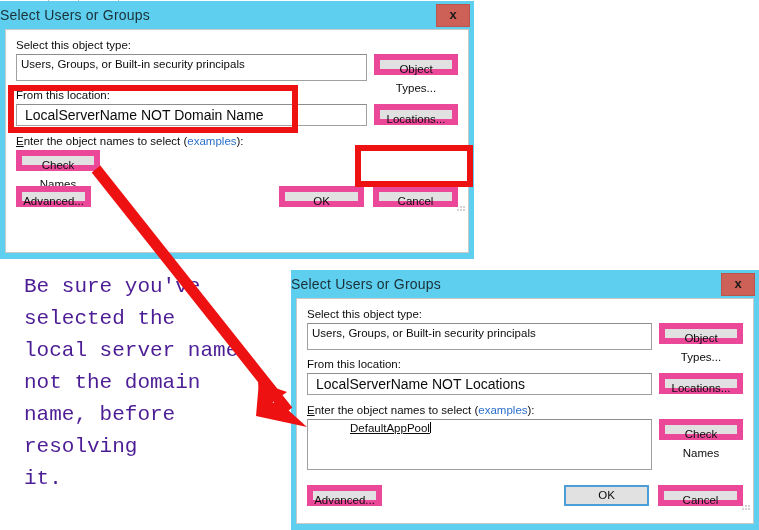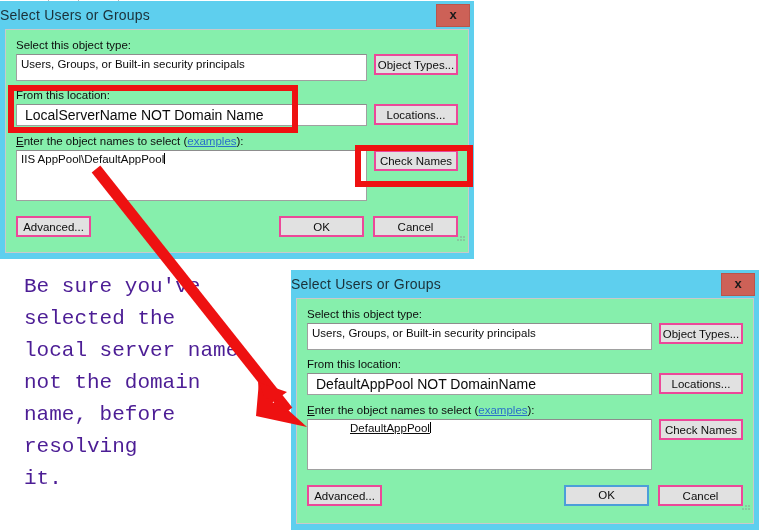--- a/index.html
+++ b/index.html
@@ -47,42 +47,41 @@
     background: #cd6157;
     border: 1px solid #b9554c;
     color: #1a1a1a;
     font-size: 13px;
     font-weight: bold;
     line-height: 19px;
     text-align: center;
     font-family: "Liberation Sans", sans-serif;
   }
   .dlg-body {
-    background: #86efac;
+    background: #ffffff;
     border: 1px solid #c9c9c9;
     margin: 0 5px 6px 5px;
     position: relative;
     box-sizing: border-box;
   }
   .dlg-inner {
     padding: 8px 10px 6px 10px;
     position: relative;
   }
 
   .field-label {
     font-size: 11.5px;
     color: #0d0d0d;
     margin: 0 0 2px 0;
     line-height: 14px;
     font-family: "Liberation Sans", sans-serif;
   }
   .field-label .uline { text-decoration: underline; }
   .link {
     color: #2a6fc9;
-    text-decoration: underline;
   }
 
   .row {
     display: flex;
     align-items: flex-start;
     gap: 7px;
   }
   .textbox {
     flex: 1 1 auto;
     background: #ffffff;
@@ -120,21 +119,21 @@
     width: 1px;
     height: 11px;
     background: #000;
     vertical-align: -1px;
     margin-left: 0px;
   }
   .resolved { text-decoration: underline; }
 
   .btn {
     background: #e1e1e1;
-    border: 2px solid #ec4899;
+    border: 6px solid #ec4899;
     font-size: 11.5px;
     color: #0d0d0d;
     text-align: center;
     box-sizing: border-box;
     font-family: "Liberation Sans", sans-serif;
     line-height: 19px;
     height: 21px;
     flex: 0 0 auto;
   }
   .btn.focus {
@@ -232,23 +231,20 @@
       <div class="field-label" style="margin-top:7px;">From this location:</div>
       <div class="row">
         <div class="textbox big">LocalServerName NOT Domain Name</div>
         <div class="btn btn-side">Locations...</div>
       </div>
 
       <div class="field-label" style="margin-top:8px;">
         <span class="uline">E</span><span>nter the object names to select (</span><span class="link">examples</span><span>):</span>
       </div>
       <div class="row">
-        <div class="textarea" style="height:51px;">
-          <span>IIS AppPool\DefaultAppPool</span><span class="caret"></span>
-        </div>
         <div class="btn btn-side">Check Names</div>
       </div>
 
       <div class="bottom-row">
         <div class="btn btn-adv">Advanced...</div>
         <div class="spacer"></div>
         <div class="btn btn-bottom">OK</div>
         <div class="bottom-gap"></div>
         <div class="btn btn-bottom">Cancel</div>
       </div>
@@ -278,21 +274,21 @@
     <div class="dlg-inner">
 
       <div class="field-label">Select this object type:</div>
       <div class="row">
         <div class="textbox">Users, Groups, or Built-in security principals</div>
         <div class="btn btn-side">Object Types...</div>
       </div>
 
       <div class="field-label" style="margin-top:7px;">From this location:</div>
       <div class="row">
-        <div class="textbox big">DefaultAppPool NOT DomainName</div>
+        <div class="textbox big">LocalServerName NOT Locations</div>
         <div class="btn btn-side">Locations...</div>
       </div>
 
       <div class="field-label" style="margin-top:8px;">
         <span class="uline">E</span><span>nter the object names to select (</span><span class="link">examples</span><span>):</span>
       </div>
       <div class="row">
         <div class="textarea" style="height:51px;padding-left:42px;">
           <span class="resolved">DefaultAppPool</span><span class="caret"></span>
         </div>

